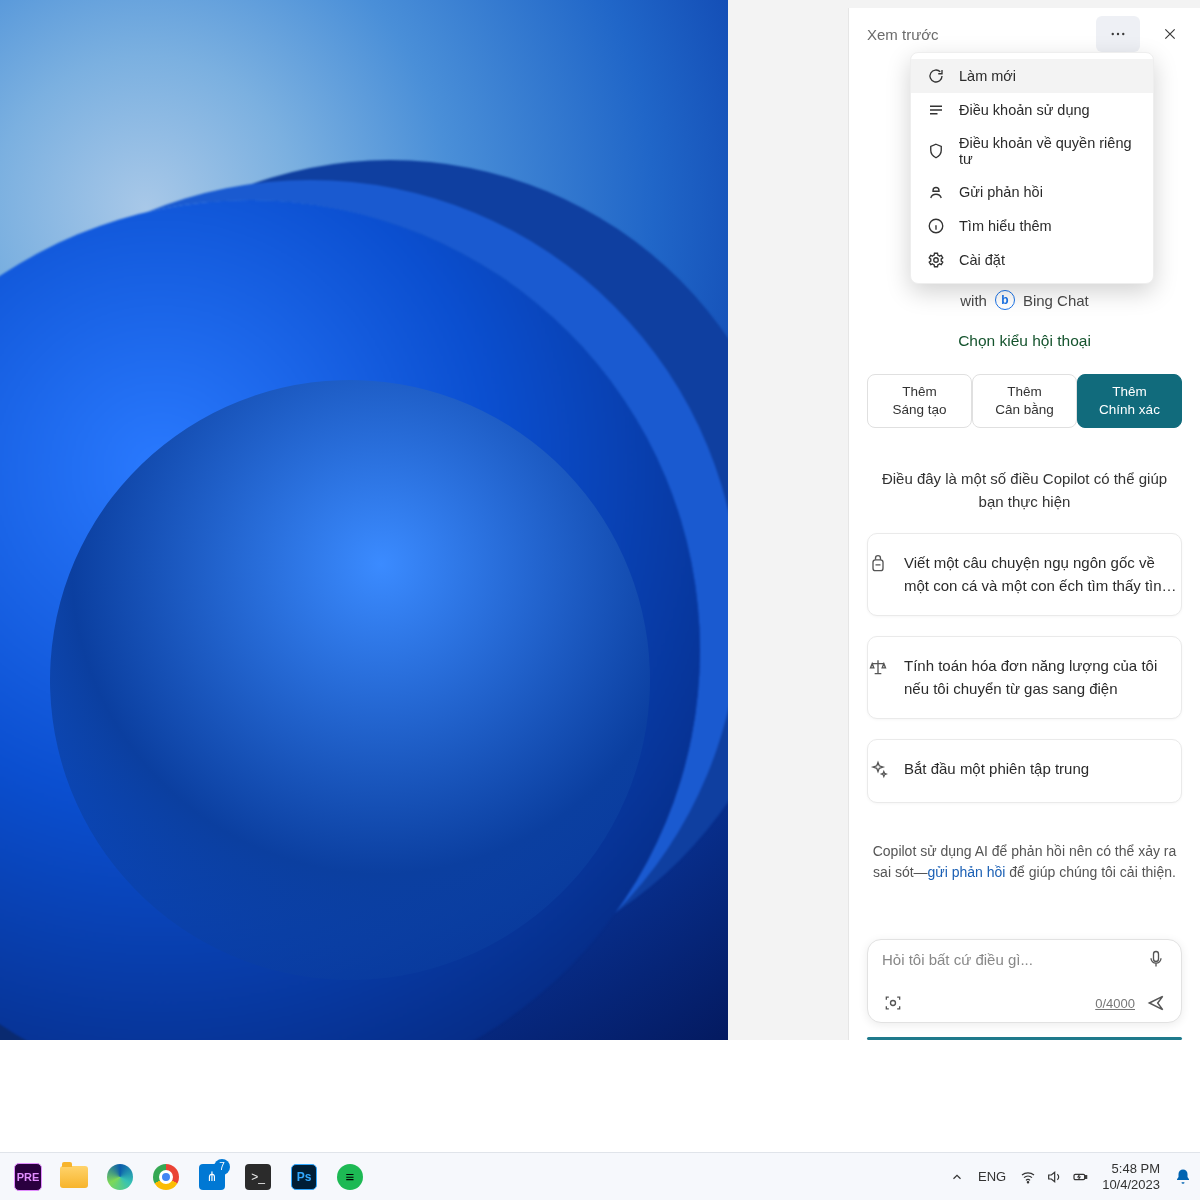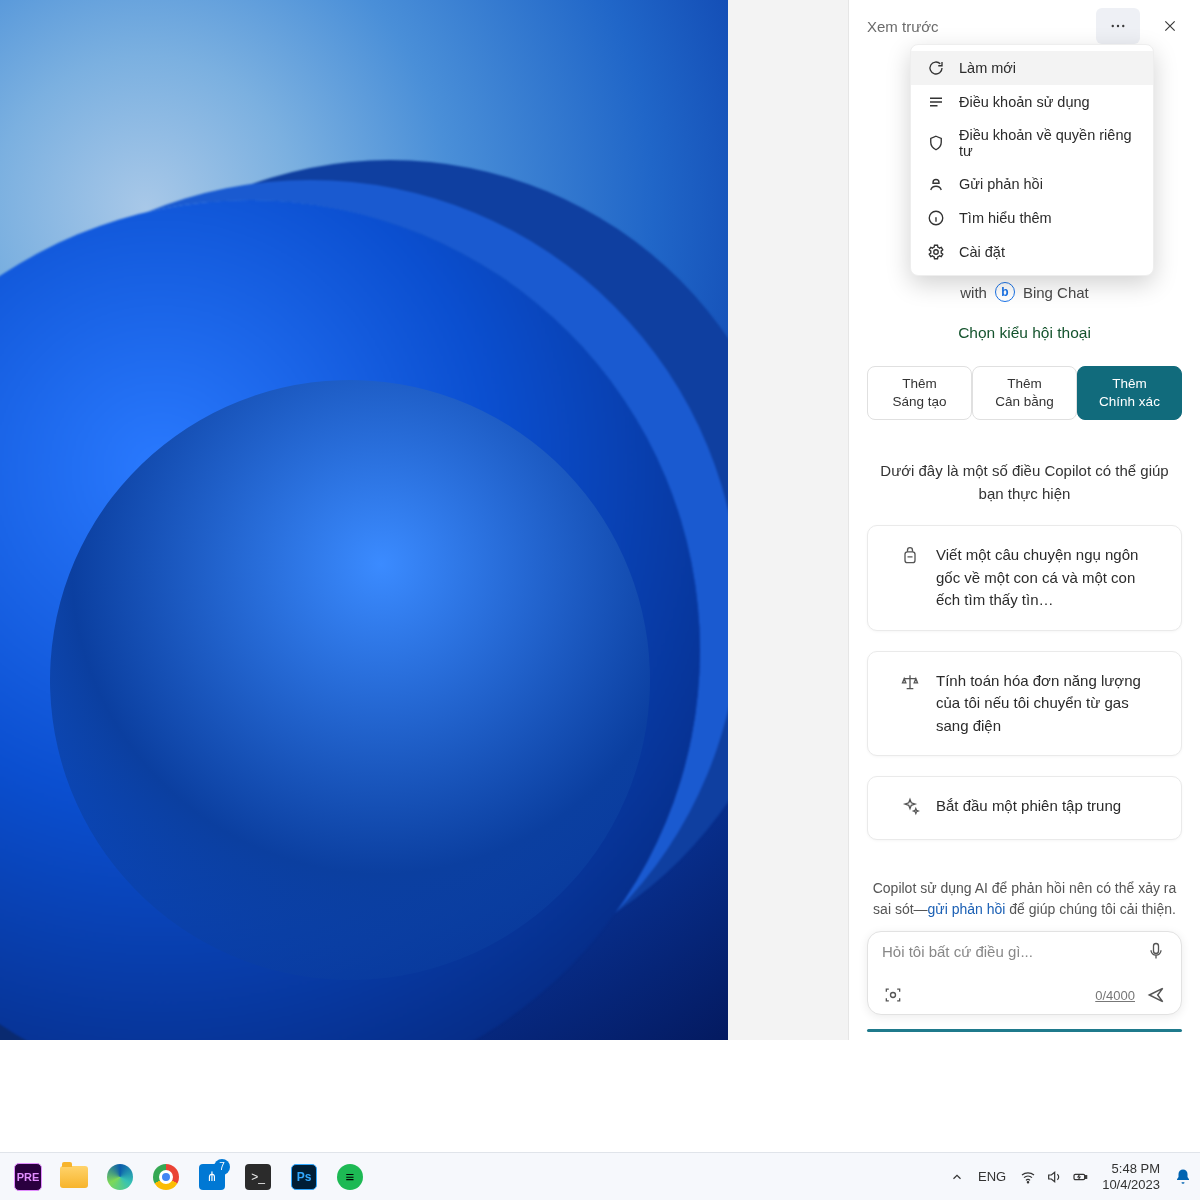--- a/index.html
+++ b/index.html
@@ -23,21 +23,21 @@
     filter: blur(1px);
   }
   .desktop::after {
     width: 600px; height: 600px; left: 50px; top: 380px;
     background: radial-gradient(circle at 50% 30%, #3b8bff 0%, #0b3fa0 60%, transparent 100%);
     transform: rotate(15deg);
   }
 
   
   .panel {
-    position: absolute; right: 0; top: 0; width: 352px; height: 1040px;
+    position: absolute; right: 0; top: 8px; width: 352px; height: 1040px;
     background: #fff; display: flex; flex-direction: column;
     border-left: 1px solid #e6e6e6;
   }
   .panel-header {
     display: flex; align-items: center; height: 52px; padding: 0 8px 0 18px;
     gap: 8px;
   }
   .panel-title { flex: 1; color: #6b6b6b; font-size: 15px; }
   .hbtn {
     width: 44px; height: 36px; display: flex; align-items: center; justify-content: center;
@@ -80,21 +80,21 @@
     flex: 1; border: 1px solid #e0e0e0; border-radius: 8px; padding: 8px 4px;
     text-align: center; background: #fff; cursor: pointer; font-size: 13.5px; line-height: 1.35;
     color: #333;
   }
   .style-btn.selected { background: #116b7c; color: #fff; border-color: #116b7c; }
 
   .help-text { text-align: center; margin-top: 40px; font-size: 15px; color: #333; line-height: 1.5; padding: 0 4px; }
 
   .suggestion {
     display: flex; gap: 16px; align-items: flex-start;
-    border: 1px solid #eaeaea; border-radius: 10px; padding: 18px 32px;
+    border: 1px solid #eaeaea; border-radius: 10px; padding: 18px 0;
     margin-top: 20px; cursor: pointer; background: #fff;
     box-shadow: 0 1px 3px rgba(0,0,0,0.04);
   }
   .suggestion .sicon { width: 20px; color: #555; flex: none; margin-top: 2px; }
   .suggestion .stext { font-size: 15px; color: #2b2b2b; line-height: 1.5; }
 
   .fine-print { margin-top: 38px; font-size: 14px; color: #555; text-align: center; line-height: 1.5; }
   .fine-print a { color: #1a5fb4; text-decoration: none; }
 
   
@@ -231,21 +231,21 @@
       <div class="style-btn">
         <div>Thêm</div>
         <div>Cân bằng</div>
       </div>
       <div class="style-btn selected">
         <div>Thêm</div>
         <div>Chính xác</div>
       </div>
     </div>
 
-    <div class="help-text">Dưới đây là một số điều Copilot có thể giúp bạn thực hiện</div>
+    <div class="help-text">Điều đây là một số điều Copilot có thể giúp bạn thực hiện</div>
 
     <div class="suggestion">
       <div class="sicon">
         <svg viewBox="0 0 24 24" width="20" height="20" fill="none" stroke="currentColor" stroke-width="1.6">
             <rect x="6" y="7" width="12" height="13" rx="3"></rect>
             <path d="M9 7V5a3 3 0 0 1 6 0v2M9 13h6"></path>
           </svg>
       </div>
       <div class="stext">Viết một câu chuyện ngụ ngôn gốc về một con cá và một con ếch tìm thấy tìn…</div>
     </div>

